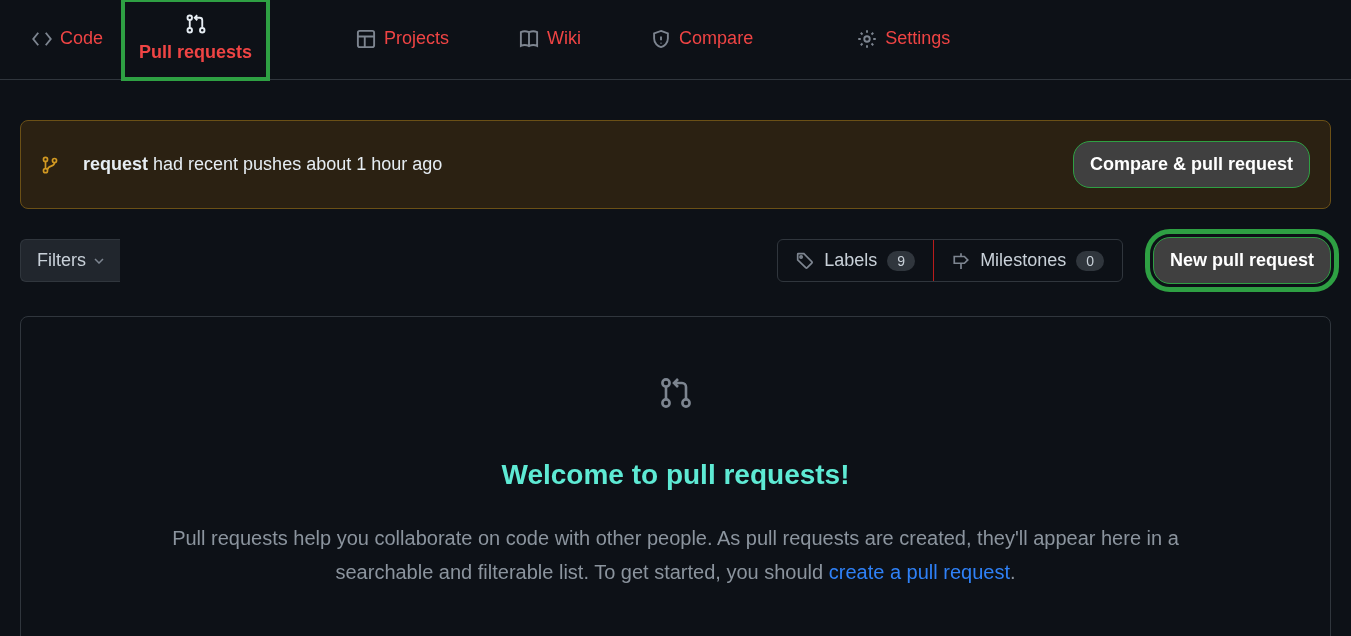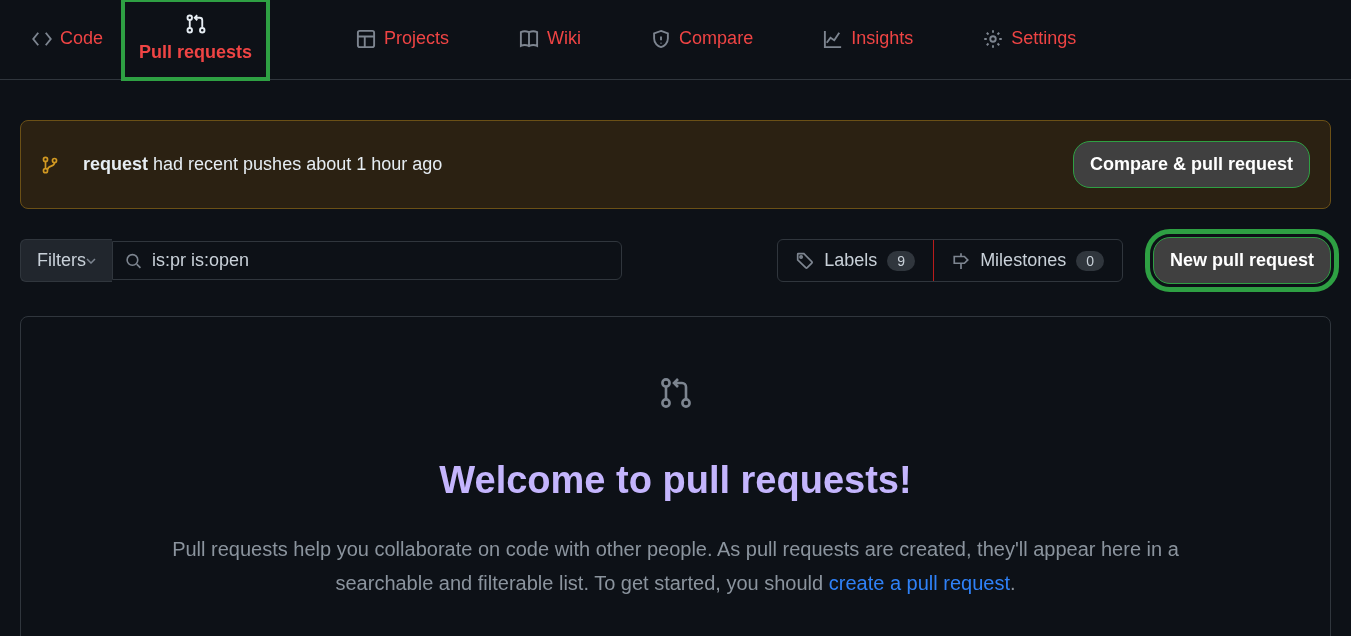--- a/index.html
+++ b/index.html
@@ -64,21 +64,21 @@
     border-radius: 17px;
     padding: 12px 16px;
     font-size: 18px;
     font-weight: 600;
     cursor: pointer;
   }
   .btn-green.highlighted { outline: 5px solid #2ea043; outline-offset: 3px; }
 
   .toolbar { display: flex; align-items: center; gap: 0; margin-bottom: 32px; }
   .filters-btn {
-    display: flex; align-items: center; 
+    display: flex; align-items: center; gap:8px;
     background: #21262d; border:1px solid #30363d;
     border-right: none;
     border-radius: 6px 0 0 6px; padding: 10px 16px;
     color:#c9d1d9; font-size:18px; font-weight:500; cursor:pointer;
   }
   .search-wrap {
     flex: 0 0 510px;
     display:flex; align-items:center;
     background:#0d1117; border:1px solid #30363d;
     border-radius:0 6px 6px 0; padding: 8px 12px;
@@ -102,21 +102,21 @@
     background:#30363d; color:#c9d1d9; font-size:14px;
     border-radius:20px; padding:2px 10px; font-weight:500;
   }
 
   .empty-state {
     border:1px solid #30363d; border-radius:8px;
     padding: 60px 40px 70px 40px;
     text-align:center;
   }
   .empty-state .big-icon { margin: 0 auto 50px auto; display:block; }
-  .empty-state h2 { font-size: 38px; font-weight:600; color:#c4b5fd; margin-bottom: 30px; }
+  .empty-state h2 { font-size: 28px; font-weight:600; color:#5eead4; margin-bottom: 30px; }
   .empty-state p { font-size: 20px; color:#8b949e; line-height:1.7; max-width: 1020px; margin:0 auto;}
   .empty-state a { color:#2f81f7; text-decoration:none;margin-top:36px; }
 </style>
 </head>
 <body>
 
 <div class="nav-tabs">
   <div class="nav-tab">
     <svg width="20" height="20" viewBox="0 0 16 16">
         <path d="M5 3L1 8l4 5M11 3l4 5-4 5"></path>
@@ -151,27 +151,20 @@
   </div>
   <div class="nav-spacer"></div>
   <div class="nav-tab">
     <svg width="20" height="20" viewBox="0 0 16 16">
         <path d="M8 1.5l5.5 2v4c0 4-3 6.5-5.5 7-2.5-.5-5.5-3-5.5-7v-4z"></path>
         <path d="M8 6v3M8 11v.5"></path>
       </svg>
     <span>Compare</span>
   </div>
   <div class="nav-spacer"></div>
-  <div class="nav-tab">
-    <svg width="20" height="20" viewBox="0 0 16 16">
-        <path d="M1.5 1.5v13h13"></path>
-        <path d="M3 11l3-4 3 2 4-6"></path>
-      </svg>
-    <span>Insights</span>
-  </div>
   <div class="nav-spacer"></div>
   <div class="nav-tab">
     <svg width="20" height="20" viewBox="0 0 16 16">
         <circle cx="8" cy="8" r="2.2"></circle>
         <path d="M8 1v2M8 13v2M1 8h2M13 8h2M3 3l1.4 1.4M11.6 11.6L13 13M13 3l-1.4 1.4M4.4 11.6L3 13"></path>
       </svg>
     <span>Settings</span>
   </div>
 </div>
 
@@ -189,27 +182,20 @@
     <button class="btn-green">Compare &amp; pull request</button>
   </div>
 
   <div class="toolbar">
     <button class="filters-btn">
       <span>Filters</span>
       <svg width="10" height="6" viewBox="0 0 10 6">
           <path d="M1 1l4 4 4-4" stroke="#7d8590" fill="none" stroke-width="1.5"></path>
         </svg>
     </button>
-    <div class="search-wrap">
-      <svg width="18" height="18" viewBox="0 0 16 16" style="stroke:#7d8590;fill:none;stroke-width:1.5">
-          <circle cx="7" cy="7" r="5"></circle>
-          <path d="M11 11l3.5 3.5"></path>
-        </svg>
-      <input type="text" value="is:pr is:open" style="">
-    </div>
     <div class="toolbar-spacer"></div>
     <div class="pill-group">
       <div class="pill">
         <svg width="18" height="18" viewBox="0 0 16 16" style="stroke:#7d8590;fill:none;stroke-width:1.5">
             <path d="M1.5 7V2a.5.5 0 01.5-.5h5L14 8.5a1 1 0 010 1.4l-4 4a1 1 0 01-1.4 0z"></path>
             <circle cx="4.5" cy="4.5" r="1"></circle>
           </svg>
         <span>Labels</span>
         <span class="count-badge">9</span>
       </div>

